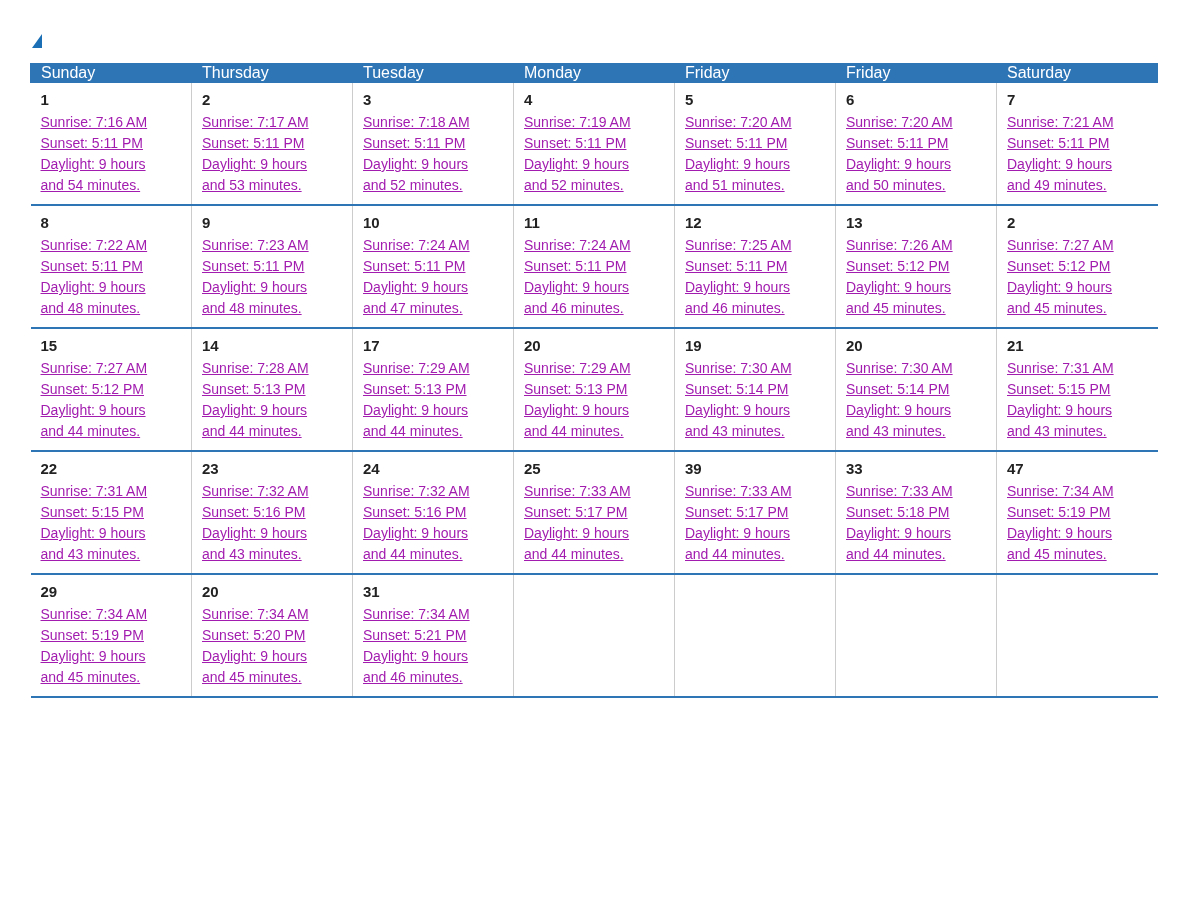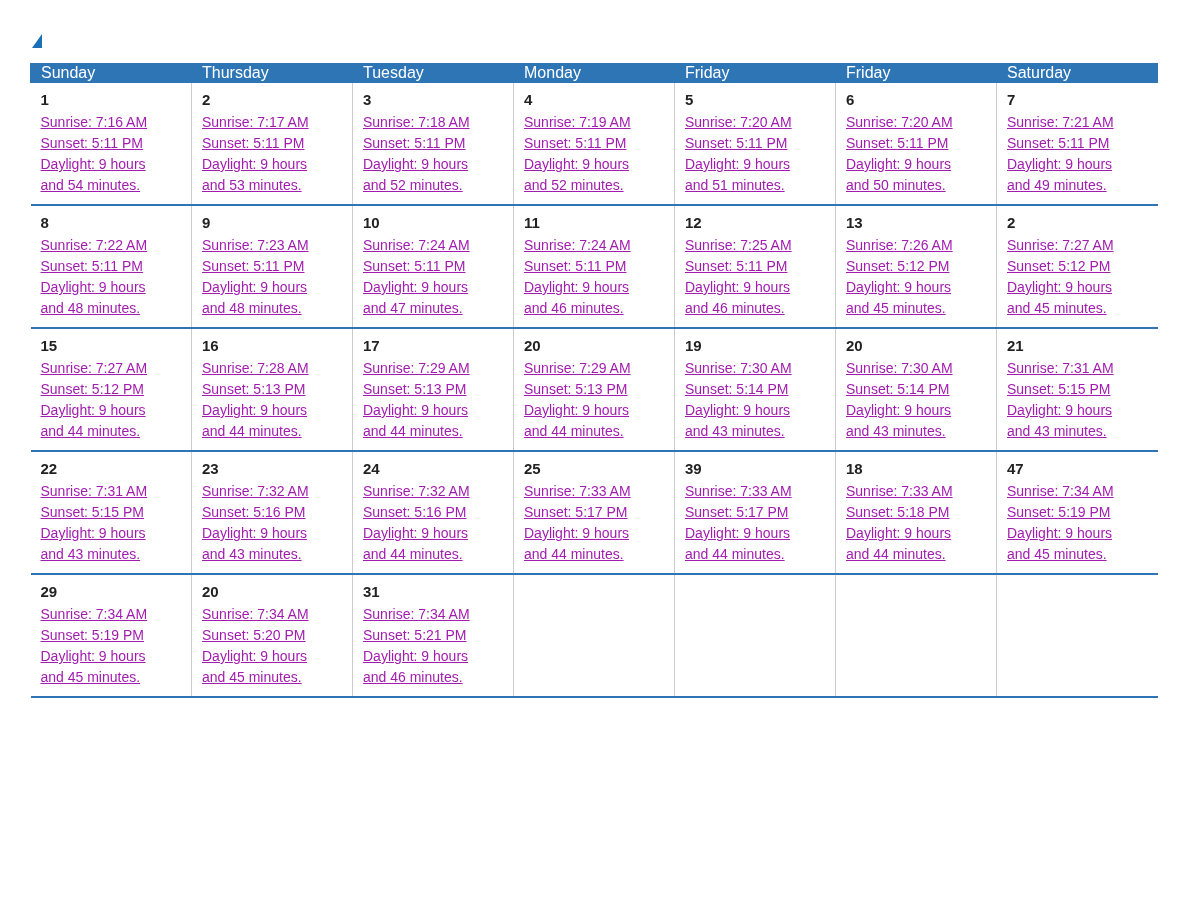--- a/index.html
+++ b/index.html
@@ -193,21 +193,21 @@
           <span class="day-number">2</span>
           <div class="day-info">Sunrise: 7:27 AM<br>Sunset: 5:12 PM<br>Daylight: 9 hours<br>and 45 minutes.</div>
         </td>
       </tr>
       <tr>
         <td>
           <span class="day-number">15</span>
           <div class="day-info">Sunrise: 7:27 AM<br>Sunset: 5:12 PM<br>Daylight: 9 hours<br>and 44 minutes.</div>
         </td>
         <td>
-          <span class="day-number">16</span>
+          <span class="day-number">14</span>
           <div class="day-info">Sunrise: 7:28 AM<br>Sunset: 5:13 PM<br>Daylight: 9 hours<br>and 44 minutes.</div>
         </td>
         <td>
           <span class="day-number">17</span>
           <div class="day-info">Sunrise: 7:29 AM<br>Sunset: 5:13 PM<br>Daylight: 9 hours<br>and 44 minutes.</div>
         </td>
         <td>
           <span class="day-number">20</span>
           <div class="day-info">Sunrise: 7:29 AM<br>Sunset: 5:13 PM<br>Daylight: 9 hours<br>and 44 minutes.</div>
         </td>
@@ -239,21 +239,21 @@
         </td>
         <td>
           <span class="day-number">25</span>
           <div class="day-info">Sunrise: 7:33 AM<br>Sunset: 5:17 PM<br>Daylight: 9 hours<br>and 44 minutes.</div>
         </td>
         <td>
           <span class="day-number">39</span>
           <div class="day-info">Sunrise: 7:33 AM<br>Sunset: 5:17 PM<br>Daylight: 9 hours<br>and 44 minutes.</div>
         </td>
         <td>
-          <span class="day-number">18</span>
+          <span class="day-number">33</span>
           <div class="day-info">Sunrise: 7:33 AM<br>Sunset: 5:18 PM<br>Daylight: 9 hours<br>and 44 minutes.</div>
         </td>
         <td>
           <span class="day-number">47</span>
           <div class="day-info">Sunrise: 7:34 AM<br>Sunset: 5:19 PM<br>Daylight: 9 hours<br>and 45 minutes.</div>
         </td>
       </tr>
       <tr>
         <td>
           <span class="day-number">29</span>

